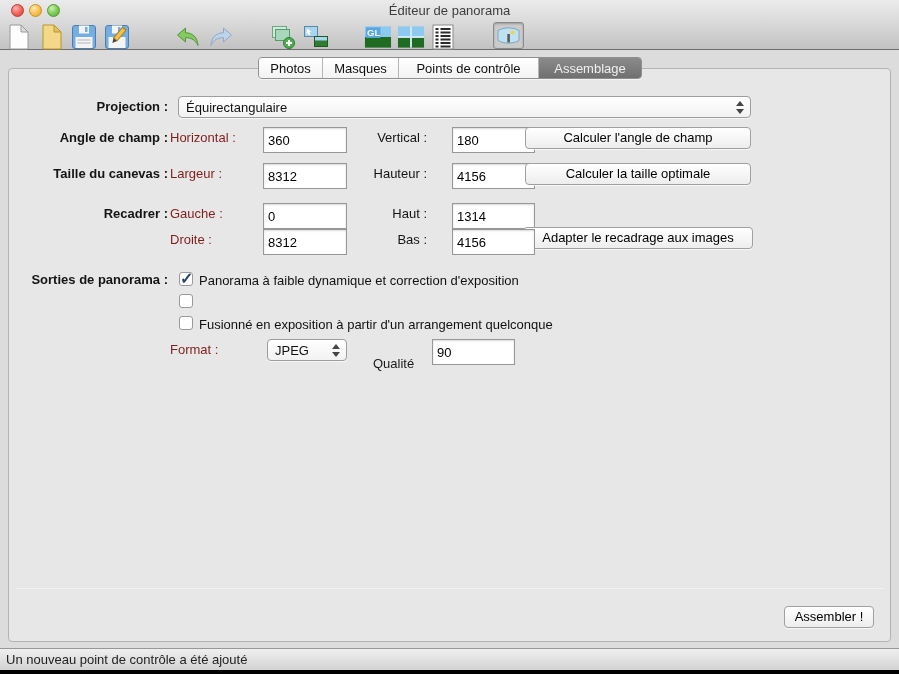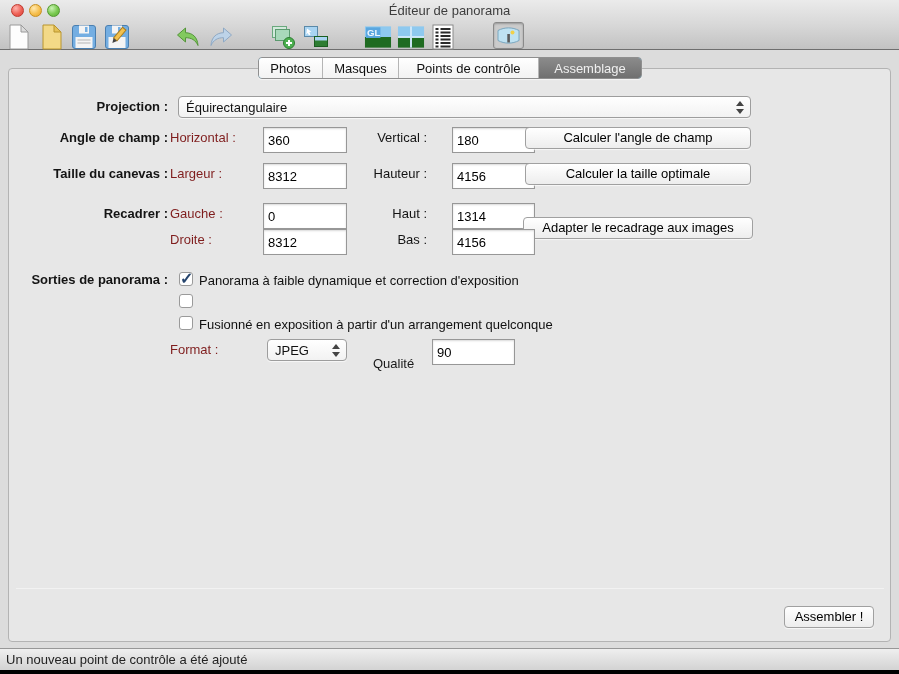--- a/index.html
+++ b/index.html
@@ -218,21 +218,21 @@
   <input class="tfield in1" style="top: 163px;" value="8312">
   <div class="flabel2" style="top:163px">Hauteur :</div>
   <input class="tfield in2" style="top: 163px;" value="4156">
   <div class="btn rbtn" style="top:163px">Calculer la taille optimale</div>
 
   <div class="slabel" style="top:203px">Recadrer :</div>
   <div class="flabel1" style="top:203px">Gauche :</div>
   <input class="tfield in1" style="top: 203px;" value="0">
   <div class="flabel2" style="top:203px">Haut :</div>
   <input class="tfield in2" style="top: 203px;" value="1314">
-  <div class="btn" style="left:523px; top:217px; width:230px;">Adapter le recadrage aux images</div>
+  <div class="btn" style="left:523px; top:227px; width:230px;">Adapter le recadrage aux images</div>
   <div class="flabel1" style="top:229px">Droite :</div>
   <input class="tfield in1" style="top: 229px;" value="8312">
   <div class="flabel2" style="top:229px">Bas :</div>
   <input class="tfield in2" style="top: 229px;" value="4156">
 
   <div class="slabel" style="top:269px">Sorties de panorama :</div>
 
   <span class="cb checked" style="left:179px; top:272px;"></span>
   <div class="cblabel" style="top:271px">Panorama à faible dynamique et correction d'exposition</div>
 

